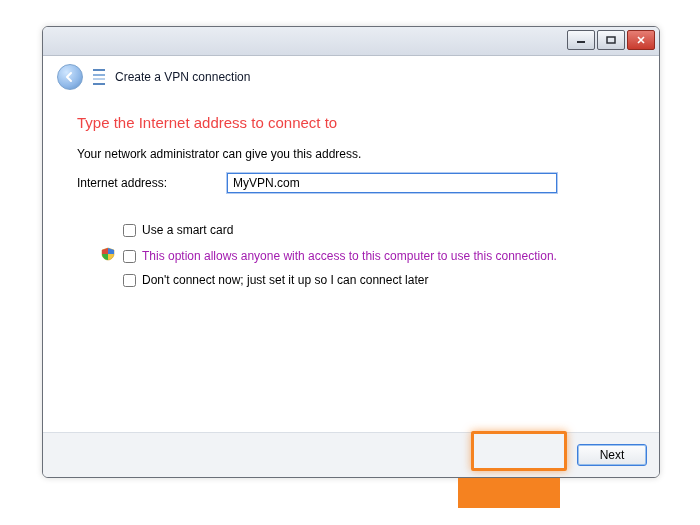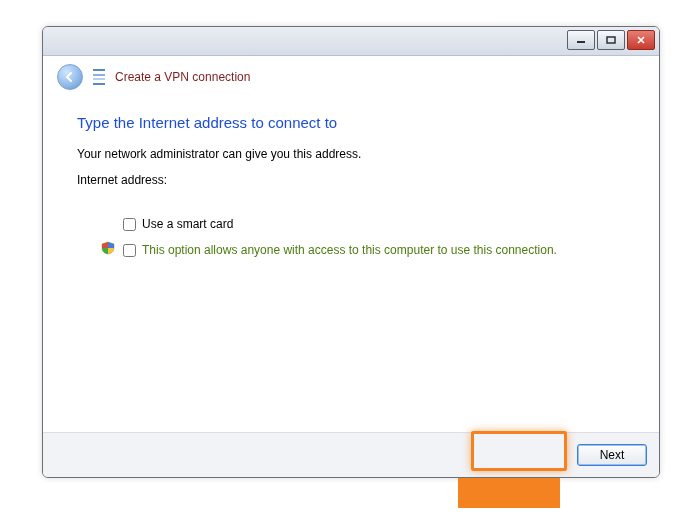--- a/index.html
+++ b/index.html
@@ -96,30 +96,30 @@
   .wiz-icon span {
     height: 2px;
     background: #5a88c0;
   }
   .wiz-icon span:nth-child(2){ background:#8ab0dc; }
   .wiz-icon span:nth-child(3){ background:#b7cfeb; }
   .wiz-icon span:nth-child(4){ background:#5a88c0; }
 
   .header-title {
     font-size: 12px;
-    color: #7f1d1d;
+    color: #0f172a;
   }
 
   
   .body {
     padding: 14px 34px 10px 34px;
   }
 
   .main-heading {
-    color: #1d4ed8;
+    color: #ef4444;
     font-size: 15px;
     font-weight: 400;
     margin: 4px 0 16px 0;
   }
 
   .subtext {
     font-size: 12px;
     margin-bottom: 12px;
   }
 
@@ -166,21 +166,21 @@
   .opt-row .shield {
     position: absolute;
     left: -22px;
     top: 0;
     width: 14px;
     height: 14px;
   }
   .opt-sub {
     margin: 2px 0 0 4px;
     font-size: 12px;
-    color: #4d7c0f;
+    color: #a21caf;
   }
 
   
   .footer {
     position: absolute;
     bottom: 0;
     left: 0;
     right: 0;
     height: 44px;
     border-top: 1px solid #dadfe6;
@@ -271,20 +271,21 @@
       </div>
       <div class="header-title">Create a VPN connection</div>
     </div>
 
     <div class="body">
       <div class="main-heading">Type the Internet address to connect to</div>
       <div class="subtext">Your network administrator can give you this address.</div>
 
       <div class="form-row">
         <div class="form-label">Internet address:</div>
+        <input class="form-input focused" type="text" value="MyVPN.com" style="">
       </div>
 
 
       <div class="options">
         <div class="opt-row">
           <input type="checkbox" style="">
           <span>Use a smart card</span>
         </div>
 
         <div class="opt-row">
@@ -293,20 +294,24 @@
             <path d="M7 1 L13 3 V7 L7 7 Z" fill="#3e7edb"></path>
             <path d="M7 7 L7 13 C4 13 1 10 1 7 Z" fill="#3cae3c"></path>
             <path d="M7 1 L1 3 V7 L7 7 Z" fill="#d94b3a"></path>
           </svg>
           <input type="checkbox" style="">
           <div>
             <div class="opt-sub" style="margin-left:0;">This option allows anyone with access to this computer to use this connection.</div>
           </div>
         </div>
 
+        <div class="opt-row">
+          <input type="checkbox" style="">
+          <span>Don't connect now; just set it up so I can connect later</span>
+        </div>
       </div>
     </div>
 
     <div class="footer">
       <button class="btn primary">Next</button>
     </div>
 
     <div class="highlight-next"></div>
   </div>
 

